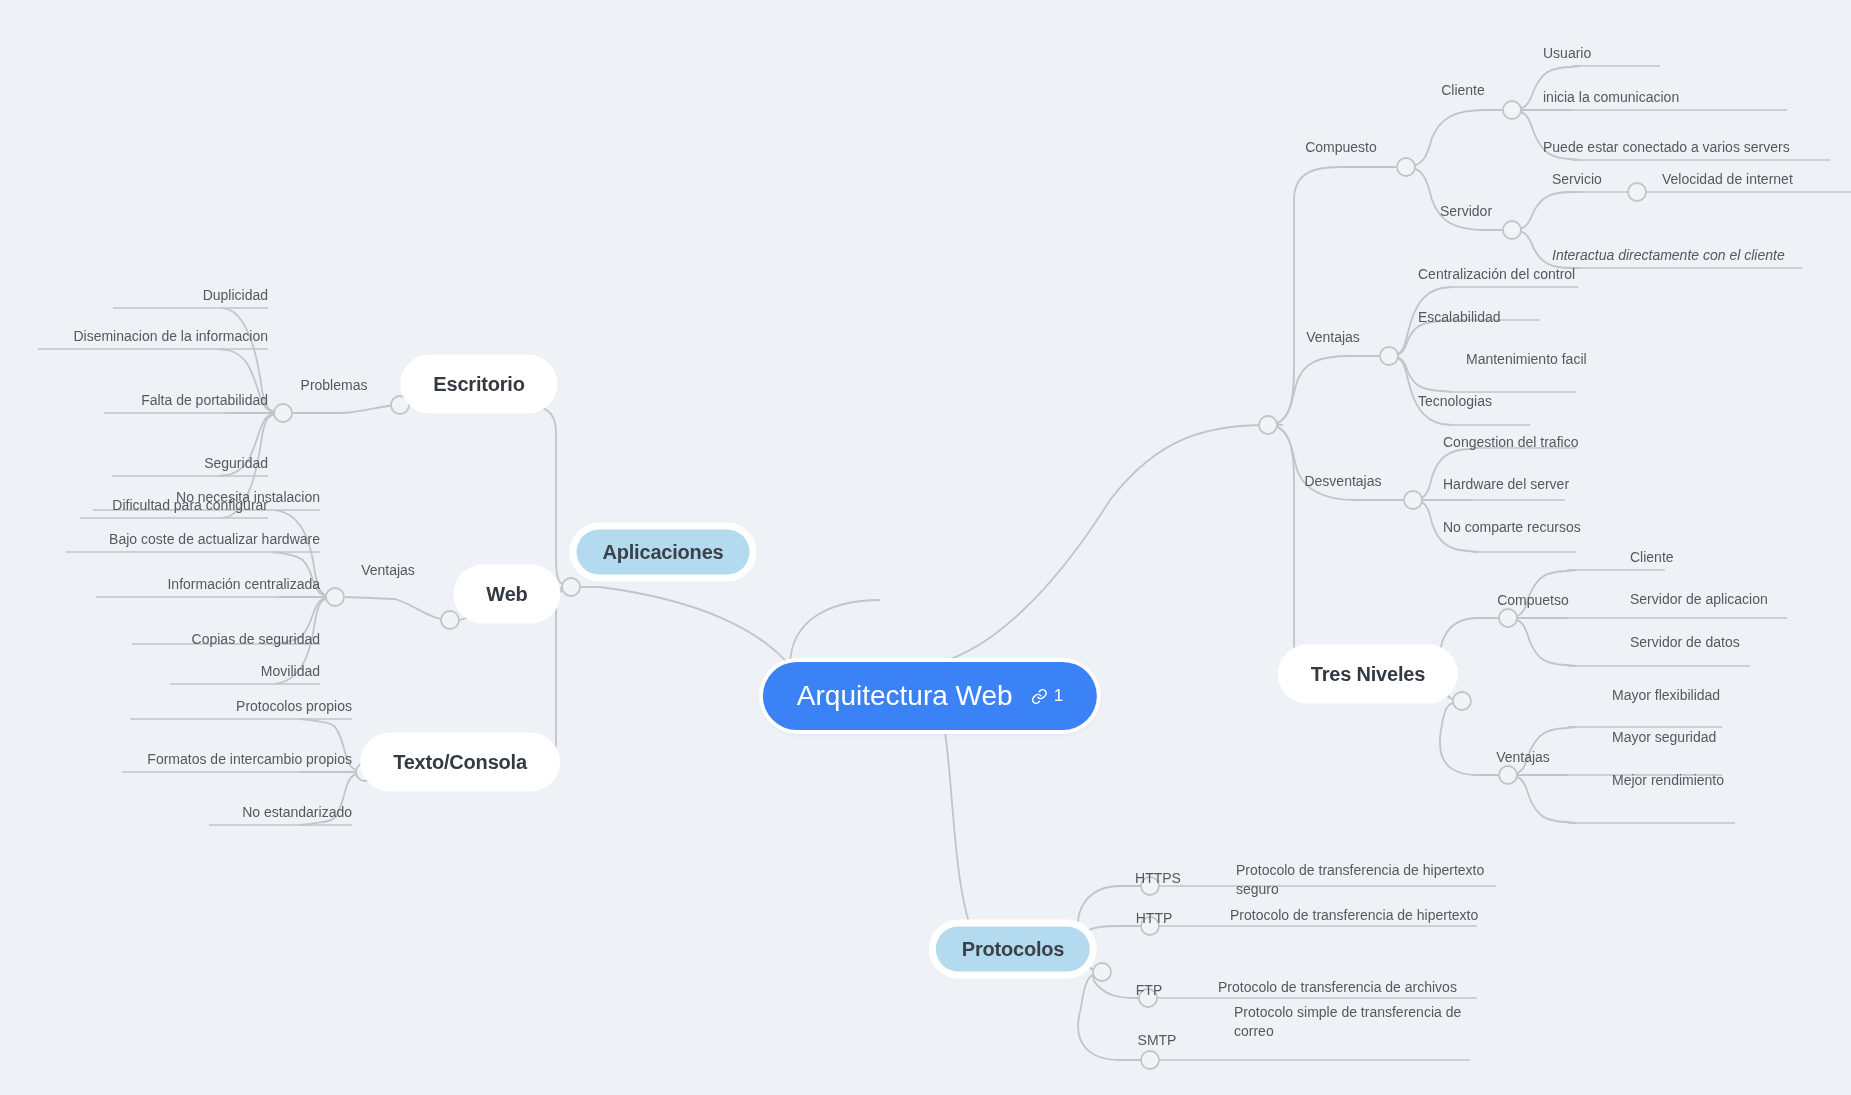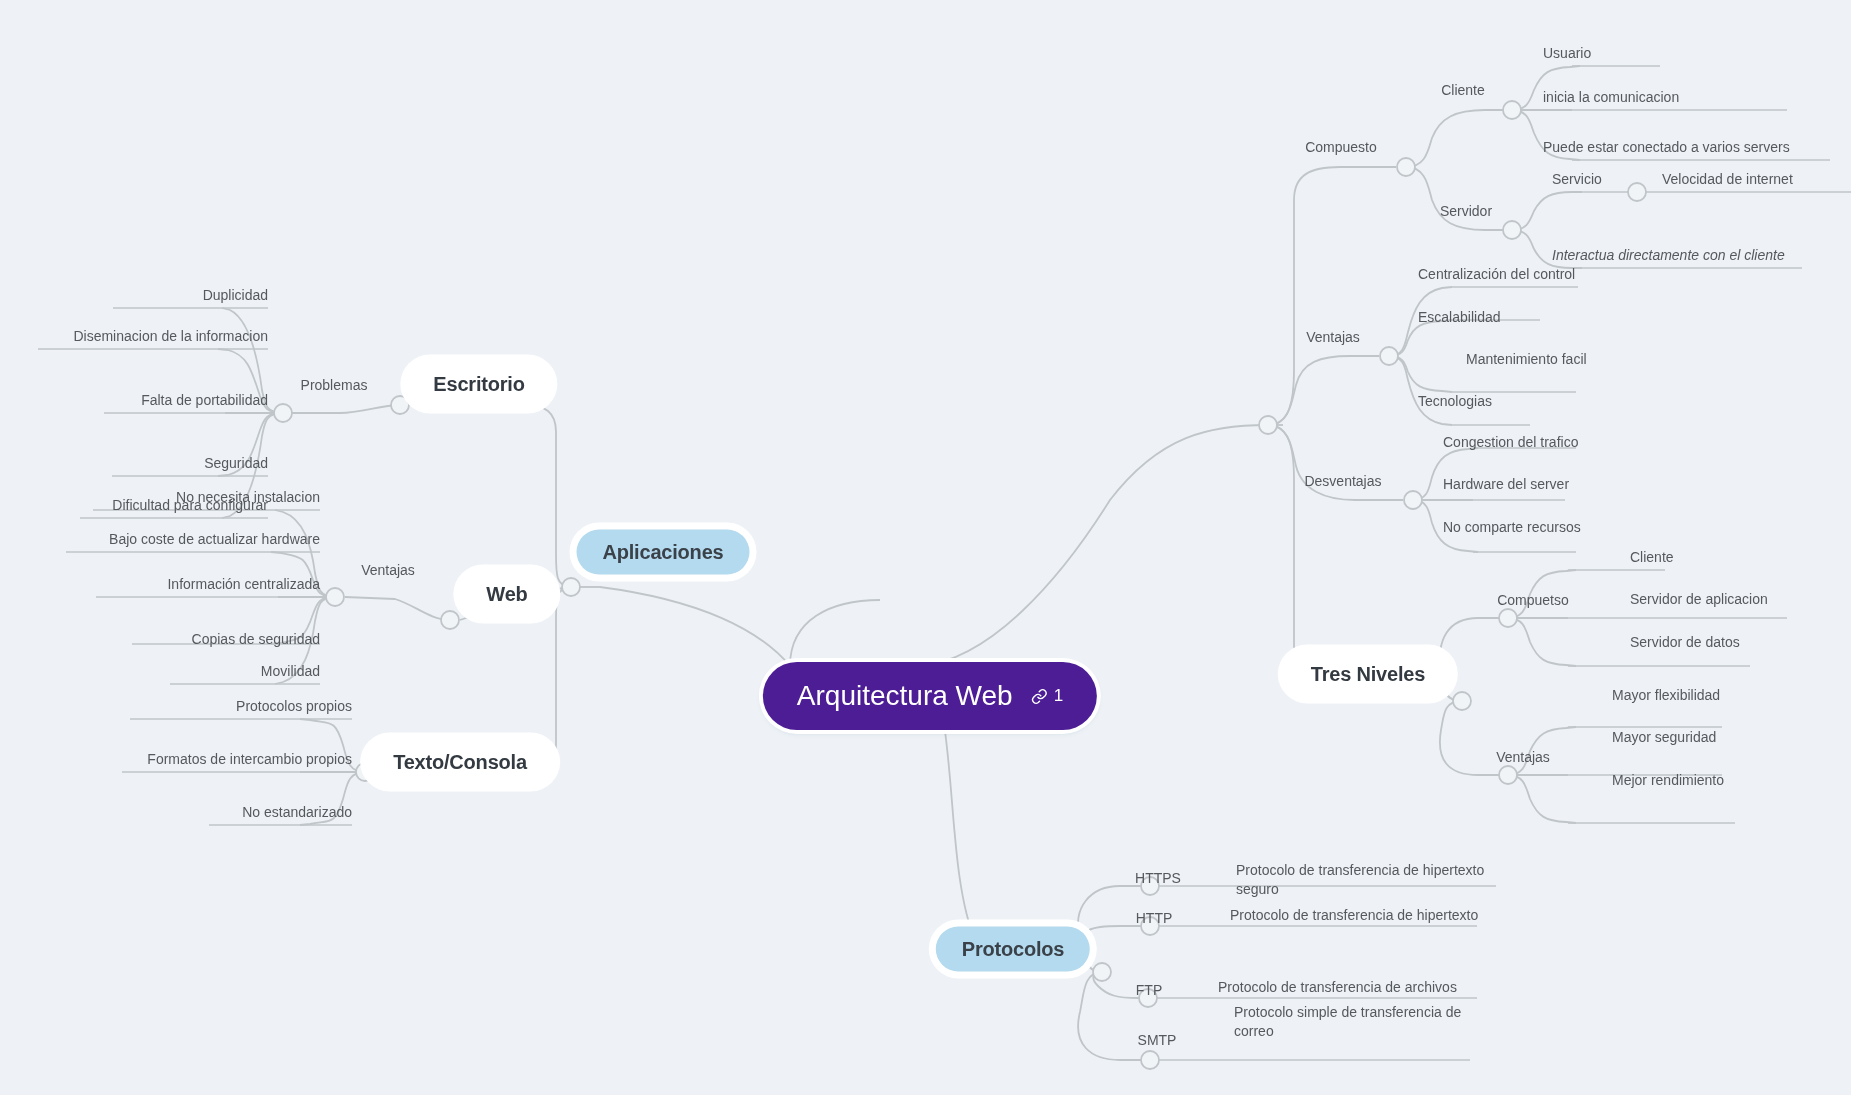--- a/index.html
+++ b/index.html
@@ -54,21 +54,21 @@
 
   .pill {
     border-radius: 40px;
     padding: 11px 26px;
     font-weight: bold;
     letter-spacing: -0.2px;
     box-shadow: 0 0 0 7px #ffffff;
   }
 
   .root {
-    background: #4c1d95;
+    background: #3b82f6;
     color: #ffffff;
     font-size: 28px;
     font-weight: normal;
     border-radius: 44px;
     padding: 18px 34px;
     box-shadow: 0 0 0 4px #ffffff, 0 2px 6px rgba(20,90,130,.22);
     display: flex;
     align-items: center;
     gap: 18px;
   }

